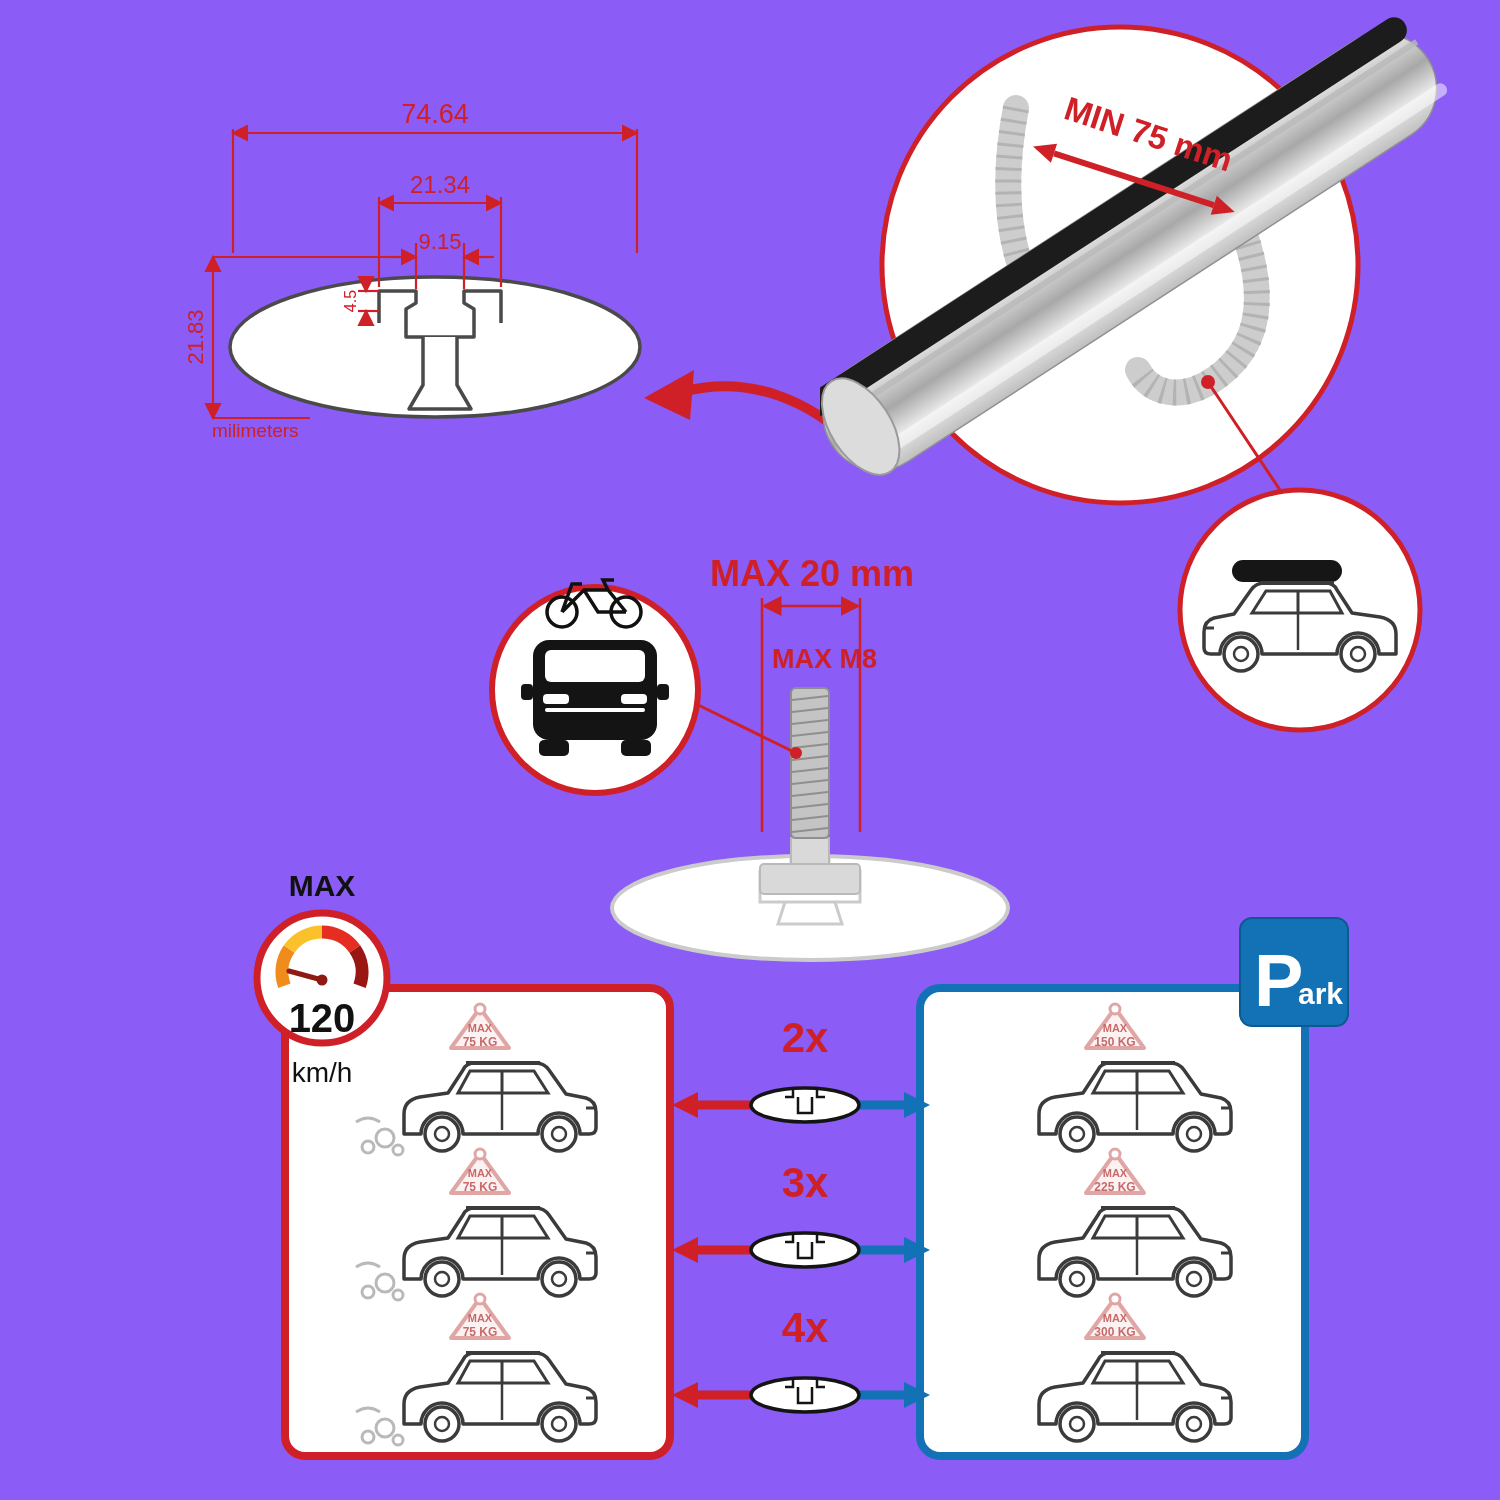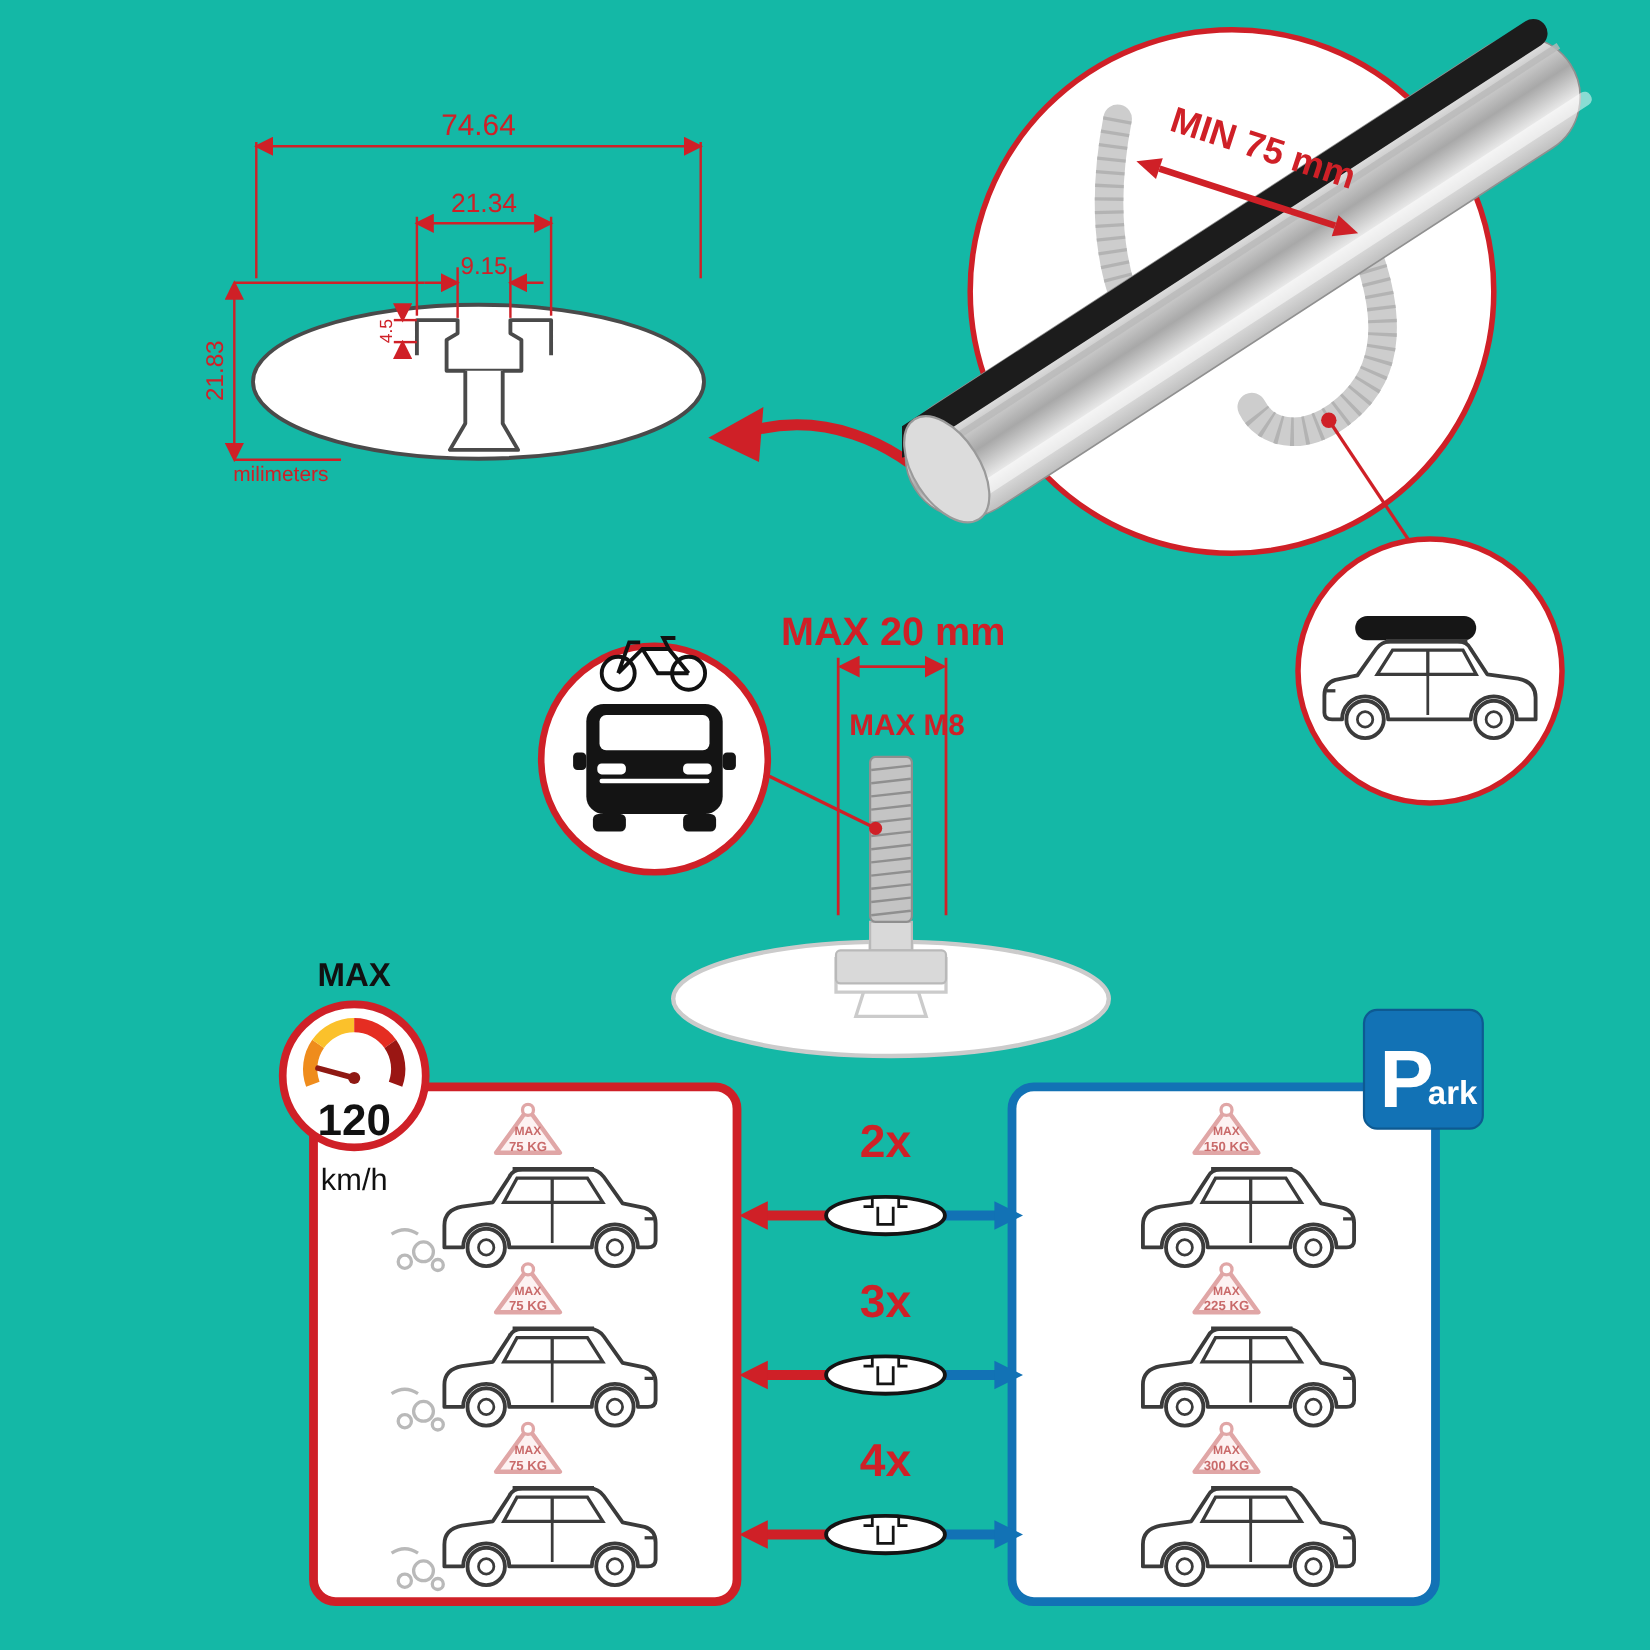--- a/index.html
+++ b/index.html
@@ -1,16 +1,16 @@
 <!DOCTYPE html>
 <html><head>
 <meta charset="utf-8">
 <style>
   html,body{margin:0;padding:0;background:#fff;}
-  .canvas{position:relative;width:1500px;height:1500px;background:#14b8a6;overflow:hidden;
+  .canvas{position:relative;width:1500px;height:1500px;background:#8b5cf6;overflow:hidden;
           font-family:"Liberation Sans",sans-serif;}
   .abs{position:absolute;}
   svg text{font-family:"Liberation Sans",sans-serif;}
   .dim-red{fill:#cf2027;}
   .sign-txt{fill:#c96a6a;font-weight:bold;}
 </style>
 </head>
 <body>
 
 <div class="canvas">

